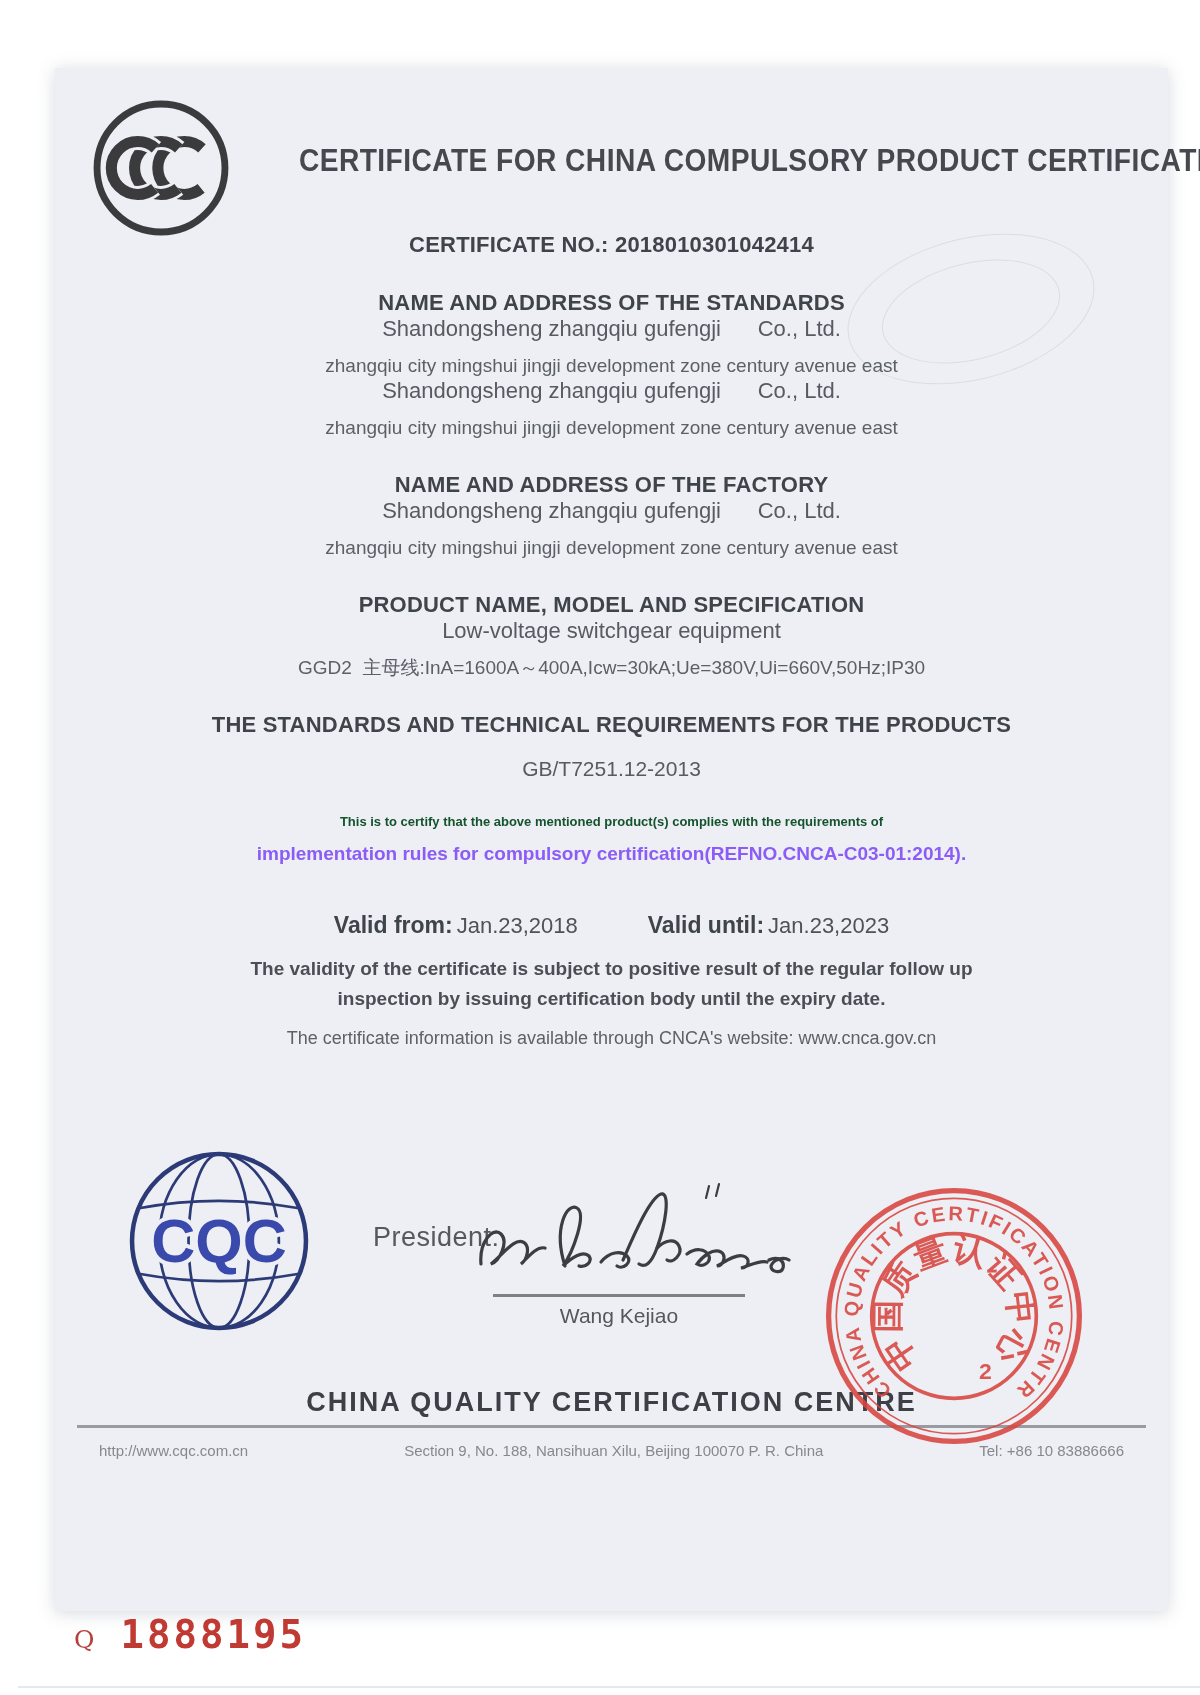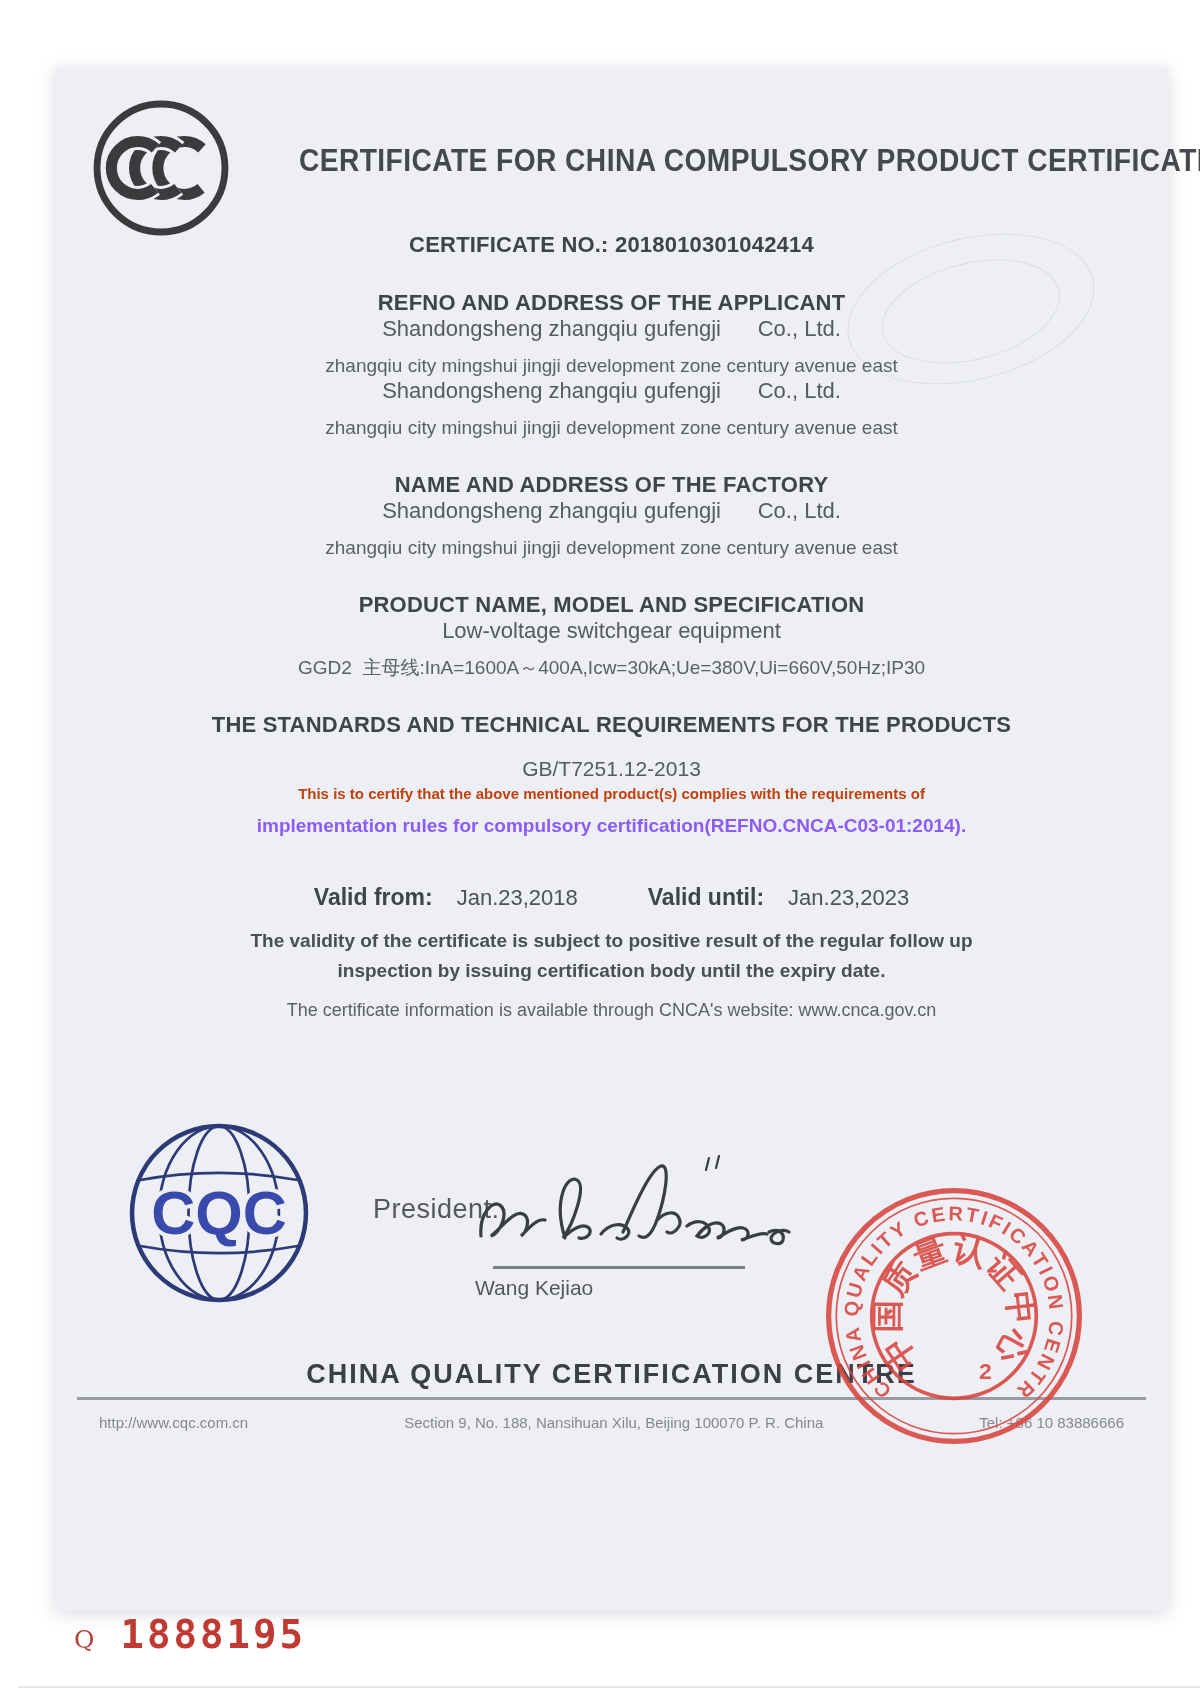--- a/index.html
+++ b/index.html
@@ -22,35 +22,35 @@
     font-size:32px;font-weight:bold;color:#45484e;
     transform:scaleX(.88);transform-origin:50% 50%;letter-spacing:.5px;
   }
   h2,p{margin:0;}
   .certno{margin-top:14px;font-size:22px;font-weight:bold;color:#3f434a;line-height:26px;letter-spacing:.2px;}
   .sec-heading{margin-top:32px;font-size:22px;font-weight:bold;color:#3f434a;line-height:26px;letter-spacing:.2px;}
   .company-line{margin-top:0;font-size:22px;font-weight:400;color:#565a61;line-height:26px;}
   .address-line{margin-top:12px;font-size:19px;font-weight:400;color:#5b5f66;line-height:24px;}
   .spec-line{margin-top:12px;font-size:19px;font-weight:400;color:#5b5f66;line-height:24px;}
   .standard-value{margin-top:18px;font-size:21px;font-weight:400;color:#565a61;line-height:26px;}
-  .certify-line1{font-size:15px;font-weight:bold;color:#c2410c;line-height:24px;}
+  .certify-line1{margin-top:28px;font-size:13px;font-weight:bold;color:#14532d;line-height:24px;}
   .certify-line2{margin-top:8px;font-size:19px;font-weight:bold;color:#8b5cf6;line-height:24px;}
   .valid-row{margin-top:22px;display:flex;justify-content:center;gap:70px;line-height:27px;}
-  .valid-item{display:flex;gap:24px;align-items:baseline;}
+  .valid-item{display:flex;gap:4px;align-items:baseline;}
   .valid-label{font-size:23px;font-weight:bold;color:#3f434a;}
   .valid-value{font-size:22px;font-weight:400;color:#4d5158;margin-top:24px;}
   .notice-line1{margin-top:18px;font-size:19px;font-weight:bold;color:#4a4e55;line-height:24px;}
   .notice-line2{margin-top:6px;font-size:19px;font-weight:bold;color:#4a4e55;line-height:24px;}
   .cnca-line{margin-top:16px;font-size:18px;font-weight:400;color:#5d6167;line-height:23px;}
   .sig-area{position:relative;height:300px;}
   .cqc-logo{position:absolute;left:68px;top:95px;width:192px;height:192px;}
   .president-label{position:absolute;left:318px;top:172px;font-size:27px;color:#55585e;letter-spacing:.5px;}
   .signature-svg{position:absolute;left:418px;top:118px;width:330px;height:128px;}
   .sig-underline{position:absolute;left:438px;top:244px;width:252px;height:3px;background:#7d8086;}
-  .president-name{position:absolute;left:420px;top:254px;width:252px;text-align:left;font-size:21px;color:#54575d;}
+  .president-name{position:absolute;left:438px;top:254px;width:252px;text-align:center;font-size:21px;color:#54575d;}
   .stamp{position:absolute;left:820px;top:1182px;width:268px;height:268px;opacity:.88;}
   .org-name{margin-top:36px;font-size:27px;font-weight:bold;color:#3c4046;letter-spacing:2px;line-height:33px;}
   .footer-rule{margin:6px 22px 0 22px;height:3px;background:#989ba1;}
   .footer-row{
     margin-top:13px;display:flex;justify-content:space-between;align-items:baseline;
     padding:0 44px;font-size:15px;color:#85888e;line-height:19px;
   }
   .serial{position:absolute;left:74px;top:1612px;display:flex;align-items:baseline;gap:26px;}
   .serial-prefix{font-size:25px;color:#b5403c;font-family:"DejaVu Serif",serif;}
   .serial-number{font-size:39px;font-weight:bold;color:#c03a33;font-family:"DejaVu Sans Mono",monospace;letter-spacing:3px;}
@@ -79,21 +79,21 @@
       </g>
     </svg>
     <div class="doc-title">CERTIFICATE FOR CHINA COMPULSORY PRODUCT CERTIFICATION</div>
   </div>
 
   <p class="certno">
     <span>CERTIFICATE NO.:</span>
     <span>2018010301042414</span>
   </p>
 
-  <h2 class="sec-heading">REFNO AND ADDRESS OF THE APPLICANT</h2>
+  <h2 class="sec-heading">NAME AND ADDRESS OF THE STANDARDS</h2>
   <p class="company-line">Shandongsheng zhangqiu gufengji&nbsp;&nbsp;&nbsp;&nbsp;&nbsp;&nbsp;Co., Ltd.</p>
   <p class="address-line">zhangqiu city mingshui jingji development zone century avenue east</p>
 
   <p class="company-line">Shandongsheng zhangqiu gufengji&nbsp;&nbsp;&nbsp;&nbsp;&nbsp;&nbsp;Co., Ltd.</p>
   <p class="address-line">zhangqiu city mingshui jingji development zone century avenue east</p>
 
   <h2 class="sec-heading">NAME AND ADDRESS OF THE FACTORY</h2>
   <p class="company-line">Shandongsheng zhangqiu gufengji&nbsp;&nbsp;&nbsp;&nbsp;&nbsp;&nbsp;Co., Ltd.</p>
   <p class="address-line">zhangqiu city mingshui jingji development zone century avenue east</p>
 

